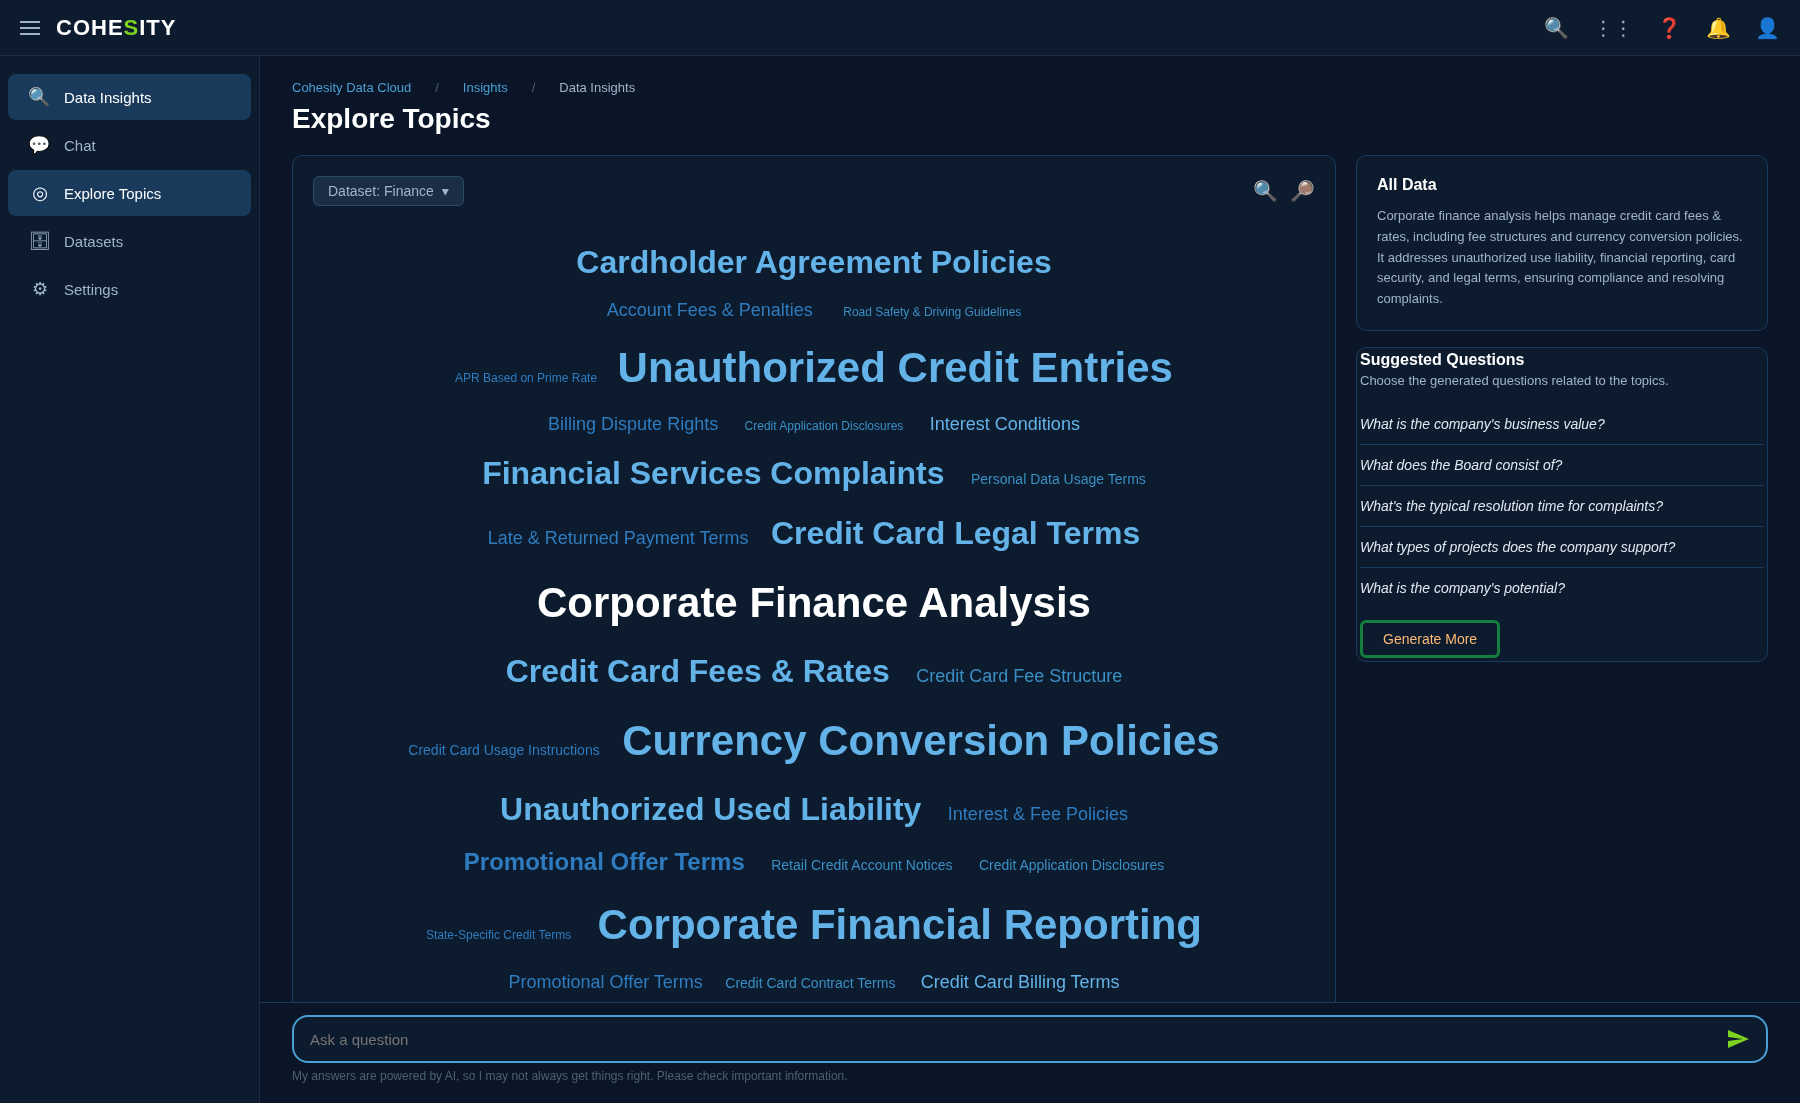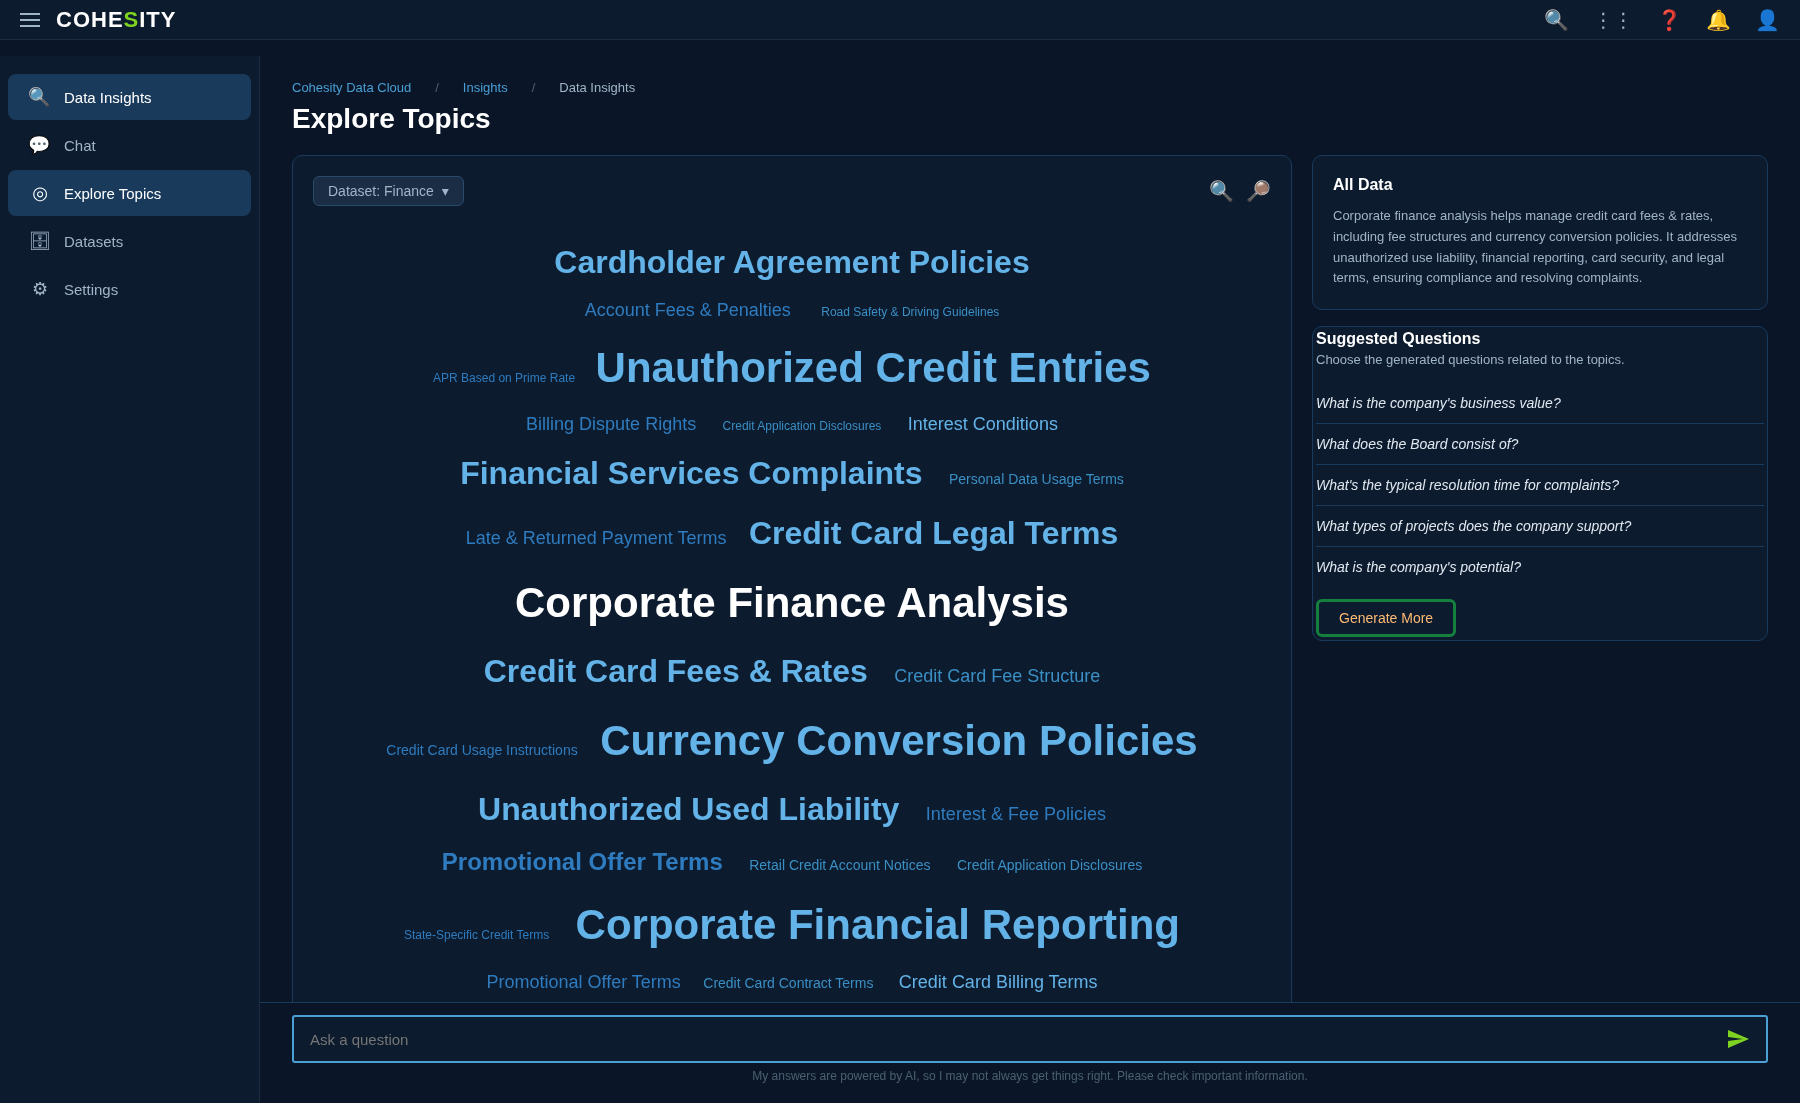--- a/index.html
+++ b/index.html
@@ -8,21 +8,21 @@
       color: #e0e8f0;
       font-family: 'Segoe UI', Arial, sans-serif;
       width: 1800px;
       min-height: 1103px;
       overflow-x: hidden;
     }
 
     
     .topnav {
       background: #0d1b2e;
-      height: 40px;
+      height: 56px;
       display: flex;
       align-items: center;
       padding: 0 20px;
       border-bottom: 1px solid #1a2d45;
       position: fixed;
       top: 0; left: 0; right: 0;
       z-index: 100;
     }
     .topnav-left {
       display: flex;
@@ -194,21 +194,21 @@
     }
     .word-cloud .word {
       display: inline-block;
       margin: 3px 6px;
       cursor: pointer;
       transition: opacity 0.2s;
     }
 
     
     .right-panel {
-      width: 456px;
+      width: 412px;
       flex-shrink: 0;
       display: flex;
       flex-direction: column;
       gap: 16px;
     }
 
     .info-card {
       background: #0d1b2e;
       border: 1px solid #1a3a5c;
       border-radius: 10px;
@@ -270,21 +270,21 @@
       bottom: 0; left: 260px; right: 0;
       background: #0a1628;
       padding: 12px 32px 20px;
       border-top: 1px solid #1a3a5c;
     }
     .ask-input-row {
       display: flex;
       align-items: center;
       background: #0d1b2e;
       border: 2px solid #4a9fd4;
-      border-radius: 3px;
+      border-radius: 16px;
       padding: 10px 16px;
       gap: 12px;
       max-width: 1480px;
     }
     .ask-input {
       flex: 1;
       background: transparent;
       border: none;
       outline: none;
       color: #a0b4c8;
@@ -293,21 +293,21 @@
     .send-btn {
       background: transparent;
       border: none;
       cursor: pointer;
       color: #7ed321;
       font-size: 22px;
       display: flex;
       align-items: center;
     }
     .disclaimer {
-      text-align: center;
+      text-align: left;
       font-size: 12px;
       color: #4a6070;
       margin-top: 6px;
     }
 
     
     .sz-xl { font-size: 42px; font-weight: 800; }
     .sz-lg { font-size: 32px; font-weight: 700; }
     .sz-md { font-size: 24px; font-weight: 600; }
     .sz-sm { font-size: 18px; font-weight: 500; }

